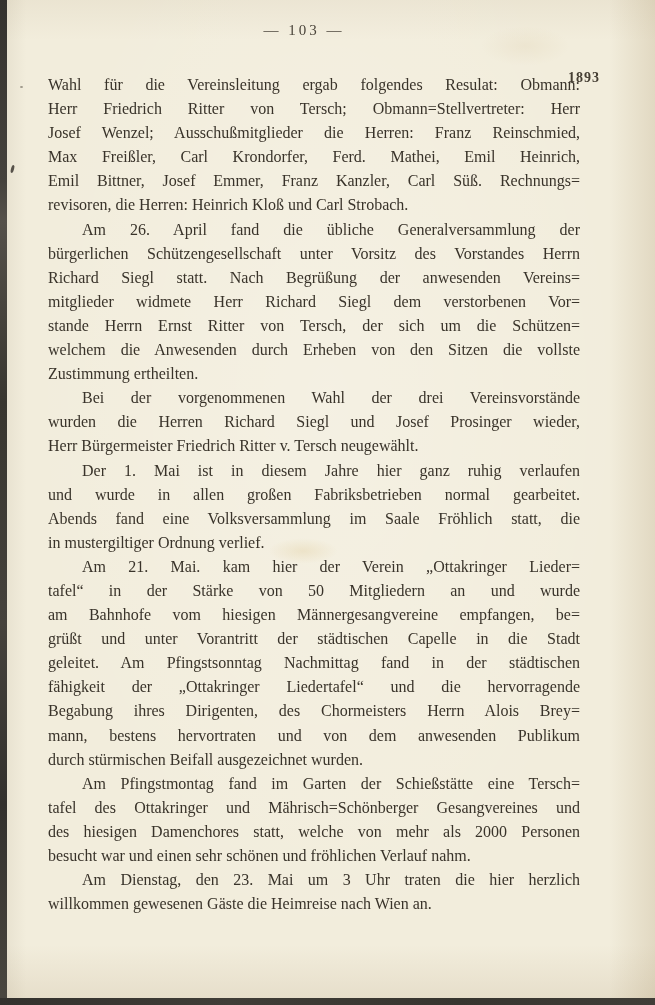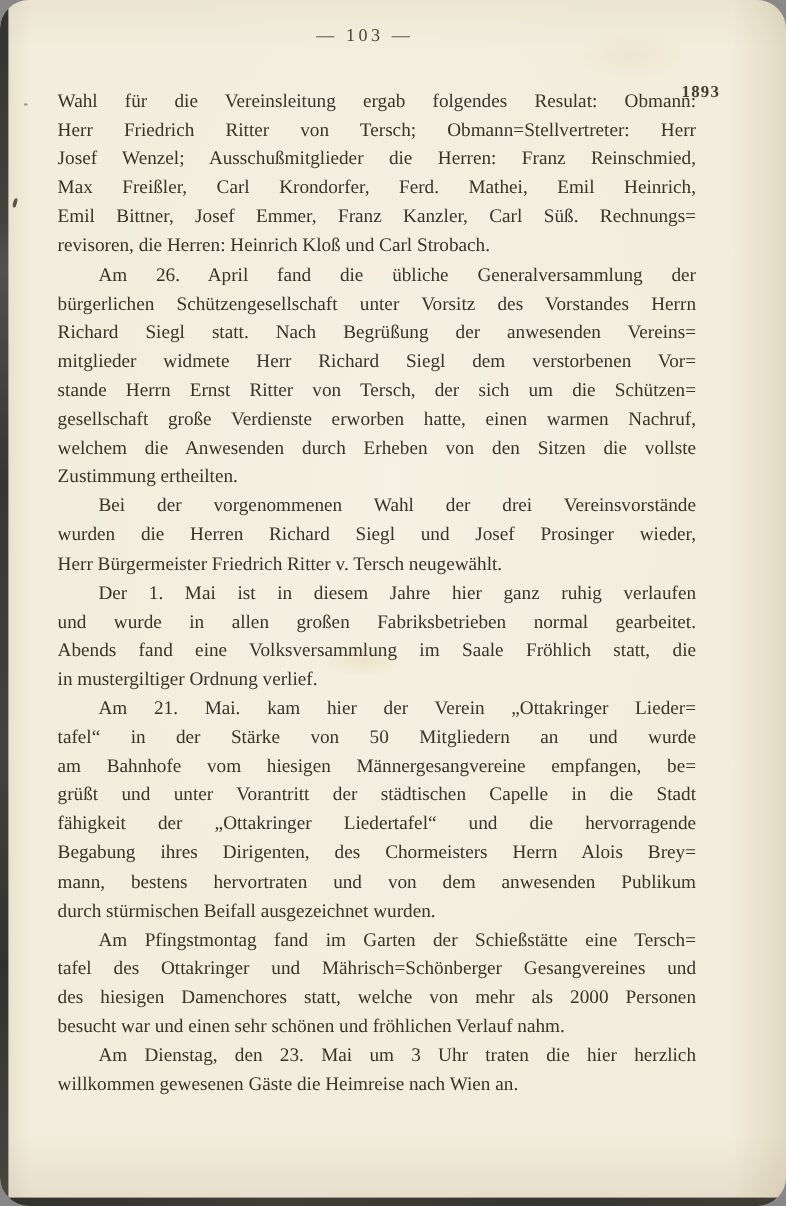--- a/index.html
+++ b/index.html
@@ -1,19 +1,18 @@
 <!DOCTYPE html>
 <html><head>
 <meta charset="utf-8">
 <style>
   html,body{margin:0;padding:0;background:#888;}
   .page{
     position:relative;width:655px;height:1005px;overflow:hidden;
     font-family:"Liberation Serif","DejaVu Serif",serif;
-    border-radius:24px;
   }
   .vignette{
     position:absolute;inset:0;pointer-events:none;
     background:
       radial-gradient(ellipse at 50% 40%, rgba(255,255,255,0.20), rgba(255,255,255,0) 65%),
       linear-gradient(90deg, rgba(110,95,65,0.10) 0%, rgba(0,0,0,0) 4%, rgba(0,0,0,0) 93%, rgba(160,135,90,0.20) 100%),
       linear-gradient(0deg, rgba(150,120,80,0.14) 0%, rgba(0,0,0,0) 6%),
       linear-gradient(180deg, rgba(150,125,85,0.08) 0%, rgba(0,0,0,0) 4%);
   }
   .stain-a{position:absolute;left:268px;top:538px;width:70px;height:26px;border-radius:50%;
@@ -71,34 +70,34 @@
       <div class="line">Herr Friedrich Ritter von Tersch; Obmann=Stellvertreter: Herr</div>
       <div class="line">Josef Wenzel; Ausschußmitglieder die Herren: Franz Reinschmied,</div>
       <div class="line">Max Freißler, Carl Krondorfer, Ferd. Mathei, Emil Heinrich,</div>
       <div class="line">Emil Bittner, Josef Emmer, Franz Kanzler, Carl Süß. Rechnungs=</div>
       <div class="line last">revisoren, die Herren: Heinrich Kloß und Carl Strobach.</div>
       <div class="line indent">Am 26. April fand die übliche Generalversammlung der</div>
       <div class="line">bürgerlichen Schützengesellschaft unter Vorsitz des Vorstandes Herrn</div>
       <div class="line">Richard Siegl statt. Nach Begrüßung der anwesenden Vereins=</div>
       <div class="line">mitglieder widmete Herr Richard Siegl dem verstorbenen Vor=</div>
       <div class="line">stande Herrn Ernst Ritter von Tersch, der sich um die Schützen=</div>
-      <div class="line">gesellschaft große Verdienste erworben hatte, einen warmen Nachruf,</div>
       <div class="line">welchem die Anwesenden durch Erheben von den Sitzen die vollste</div>
       <div class="line last">Zustimmung ertheilten.</div>
       <div class="line indent">Bei der vorgenommenen Wahl der drei Vereinsvorstände</div>
       <div class="line">wurden die Herren Richard Siegl und Josef Prosinger wieder,</div>
       <div class="line last">Herr Bürgermeister Friedrich Ritter v. Tersch neugewählt.</div>
       <div class="line indent">Der 1. Mai ist in diesem Jahre hier ganz ruhig verlaufen</div>
       <div class="line">und wurde in allen großen Fabriksbetrieben normal gearbeitet.</div>
       <div class="line">Abends fand eine Volksversammlung im Saale Fröhlich statt, die</div>
       <div class="line last">in mustergiltiger Ordnung verlief.</div>
       <div class="line indent">Am 21. Mai. kam hier der Verein „Ottakringer Lieder=</div>
       <div class="line">tafel“ in der Stärke von 50 Mitgliedern an und wurde</div>
       <div class="line">am Bahnhofe vom hiesigen Männergesangvereine empfangen, be=</div>
       <div class="line">grüßt und unter Vorantritt der städtischen Capelle in die Stadt</div>
+      <div class="line">geleitet. Am Pfingstsonntag Nachmittag fand in der städtischen</div>
       <div class="line">fähigkeit der „Ottakringer Liedertafel“ und die hervorragende</div>
       <div class="line">Begabung ihres Dirigenten, des Chormeisters Herrn Alois Brey=</div>
       <div class="line">mann, bestens hervortraten und von dem anwesenden Publikum</div>
       <div class="line last">durch stürmischen Beifall ausgezeichnet wurden.</div>
       <div class="line indent">Am Pfingstmontag fand im Garten der Schießstätte eine Tersch=</div>
       <div class="line">tafel des Ottakringer und Mährisch=Schönberger Gesangvereines und</div>
       <div class="line">des hiesigen Damenchores statt, welche von mehr als 2000 Personen</div>
       <div class="line last">besucht war und einen sehr schönen und fröhlichen Verlauf nahm.</div>
       <div class="line indent">Am Dienstag, den 23. Mai um 3 Uhr traten die hier herzlich</div>
       <div class="line last">willkommen gewesenen Gäste die Heimreise nach Wien an.</div>

